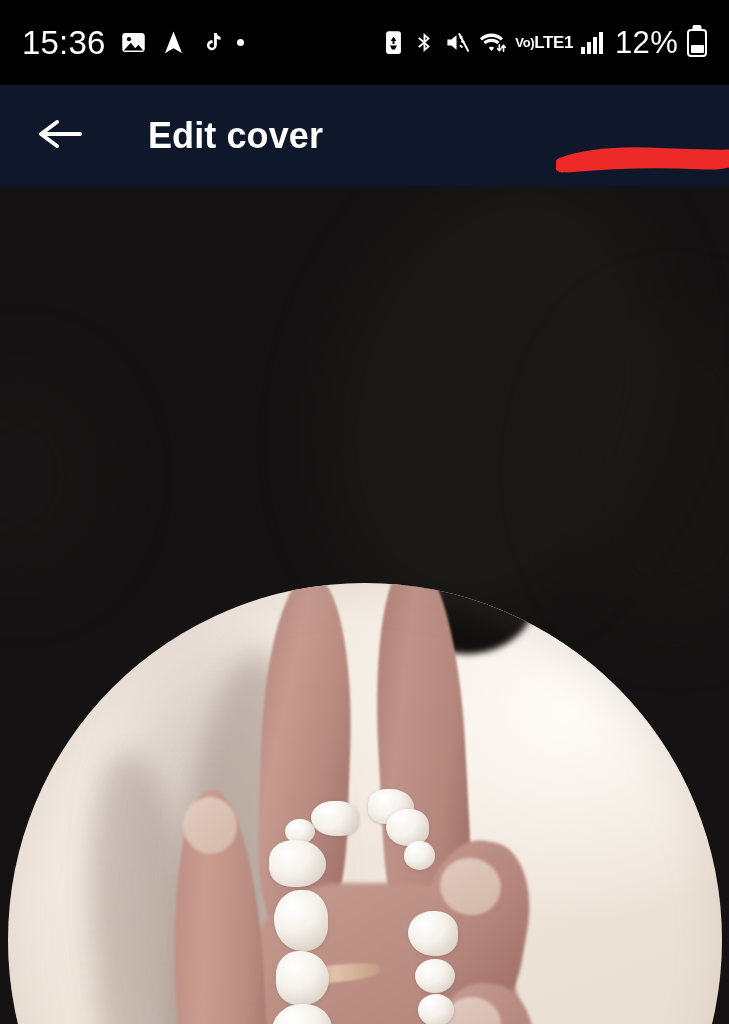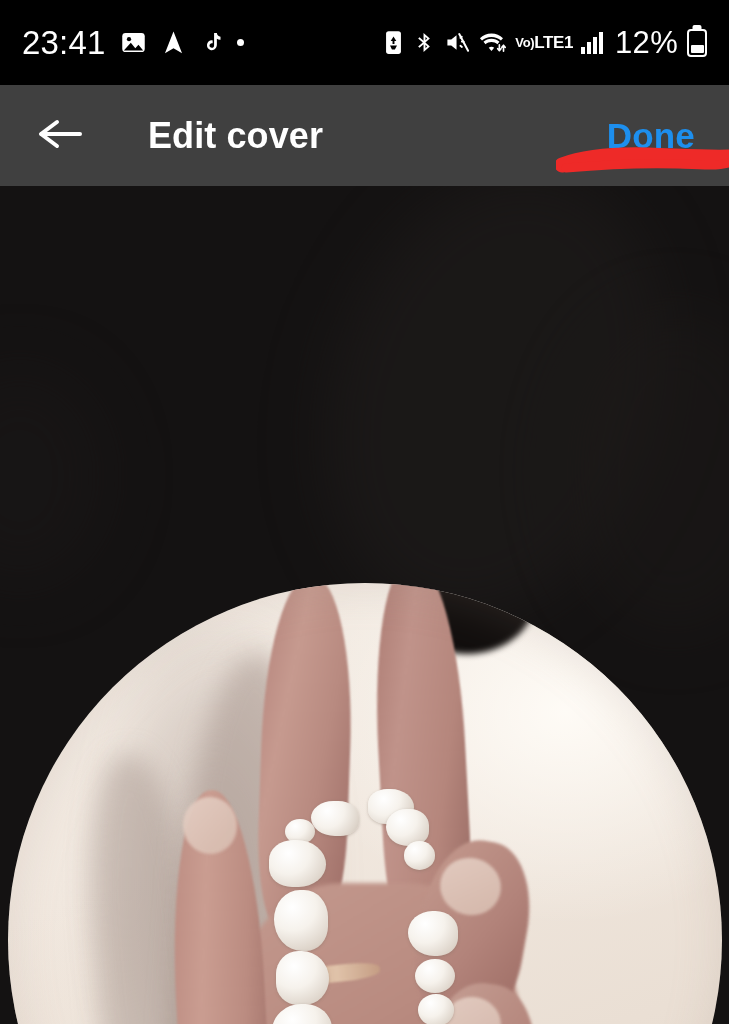--- a/index.html
+++ b/index.html
@@ -40,21 +40,21 @@
   .battery::before{
     content:""; position:absolute; top:-6px; left:50%; transform:translateX(-50%);
     width:9px; height:4px; background:#fff; border-radius:2px 2px 0 0;
   }
   .battery i{ display:block; width:100%; height:40%; background:#fff; border-radius:1px; }
   .sb-dot{ width:7px; height:7px; border-radius:50%; background:#fff; display:block; }
 
   
   .header{
     position:absolute; left:0; top:85px; width:729px; height:101px;
-    background:#404040; z-index:35;
+    background:#0f172a; z-index:35;
     display:flex; align-items:center; padding:0 26px 0 30px;
   }
   .back-btn{ width:62px; height:62px; display:flex; align-items:center; justify-content:center; cursor:pointer;}
   .title{
     color:#fff; font-size:36px; font-weight:700; letter-spacing:.1px;
     margin-left:56px;
   }
   .done-btn{
     margin-left:auto; color:#1d8fee; font-size:35px; font-weight:700;
     letter-spacing:.2px; cursor:pointer; padding-right:8px;
@@ -181,21 +181,21 @@
   .crop-vig{
     position:absolute; inset:0; border-radius:50%; pointer-events:none;
     box-shadow:inset 0 0 48px rgba(160,142,130,.20);
   }
 </style>
 </head>
 <body>
 
 <div class="statusbar">
   <div class="sb-left">
-    <span class="sb-time">23:41</span>
+    <span class="sb-time">15:36</span>
 
     <span class="sb-ico">
       <svg width="27" height="27" viewBox="0 0 24 24">
         <rect x="2" y="3.5" width="20" height="17" rx="3" fill="#fff"></rect>
         <circle cx="8" cy="9" r="1.9" fill="#000"></circle>
         <path d="M3.4 19 L9.6 12.3 L13.6 17 L16.4 14 L20.6 19 Z" fill="#000"></path>
       </svg>
     </span>
 
     <span class="sb-ico">
@@ -271,21 +271,20 @@
     <span>
       <svg width="56" height="40" viewBox="0 0 56 40">
         <path d="M24 8 L8 20 L24 32" stroke="#fff" stroke-width="4" fill="none" stroke-linecap="round" stroke-linejoin="round"></path>
         <path d="M8.5 20 H47" stroke="#fff" stroke-width="4" fill="none" stroke-linecap="round"></path>
       </svg>
     </span>
   </div>
 
   <div class="title">Edit cover</div>
 
-  <div class="done-btn">Done</div>
 </div>
 
 <div class="annotation">
   <svg width="180" height="34" viewBox="0 0 180 34">
     <path d="M6 22 C30 13, 58 11, 92 12 C124 13, 150 15, 176 14" stroke="#ee2a28" stroke-width="15" fill="none" stroke-linecap="round"></path>
     <path d="M10 25 C44 22, 84 20, 122 21 C146 22, 162 23, 172 20" stroke="#ee2a28" stroke-width="9" fill="none" stroke-linecap="round"></path>
   </svg>
 </div>
 
 <div class="stage">

